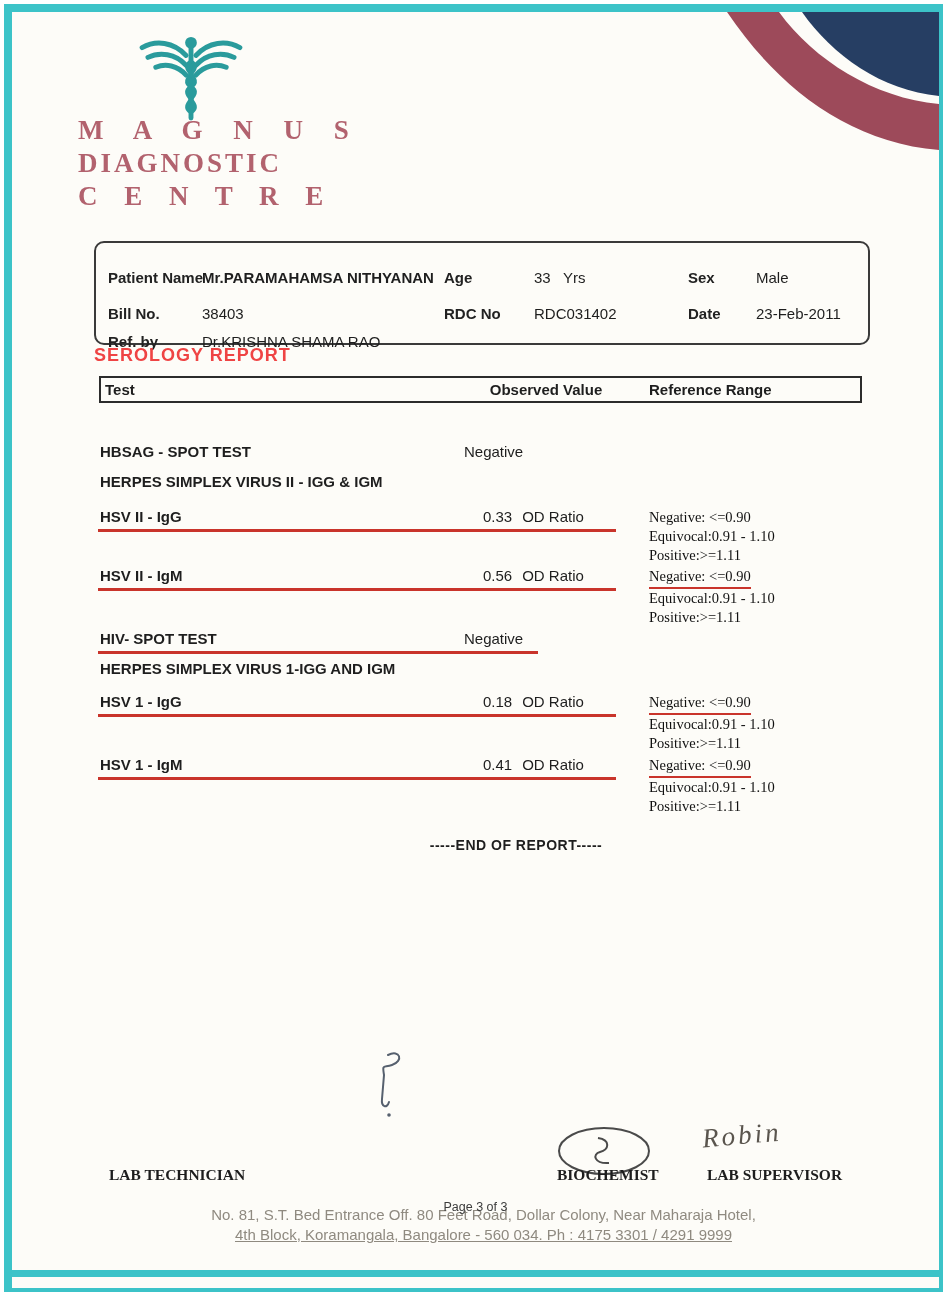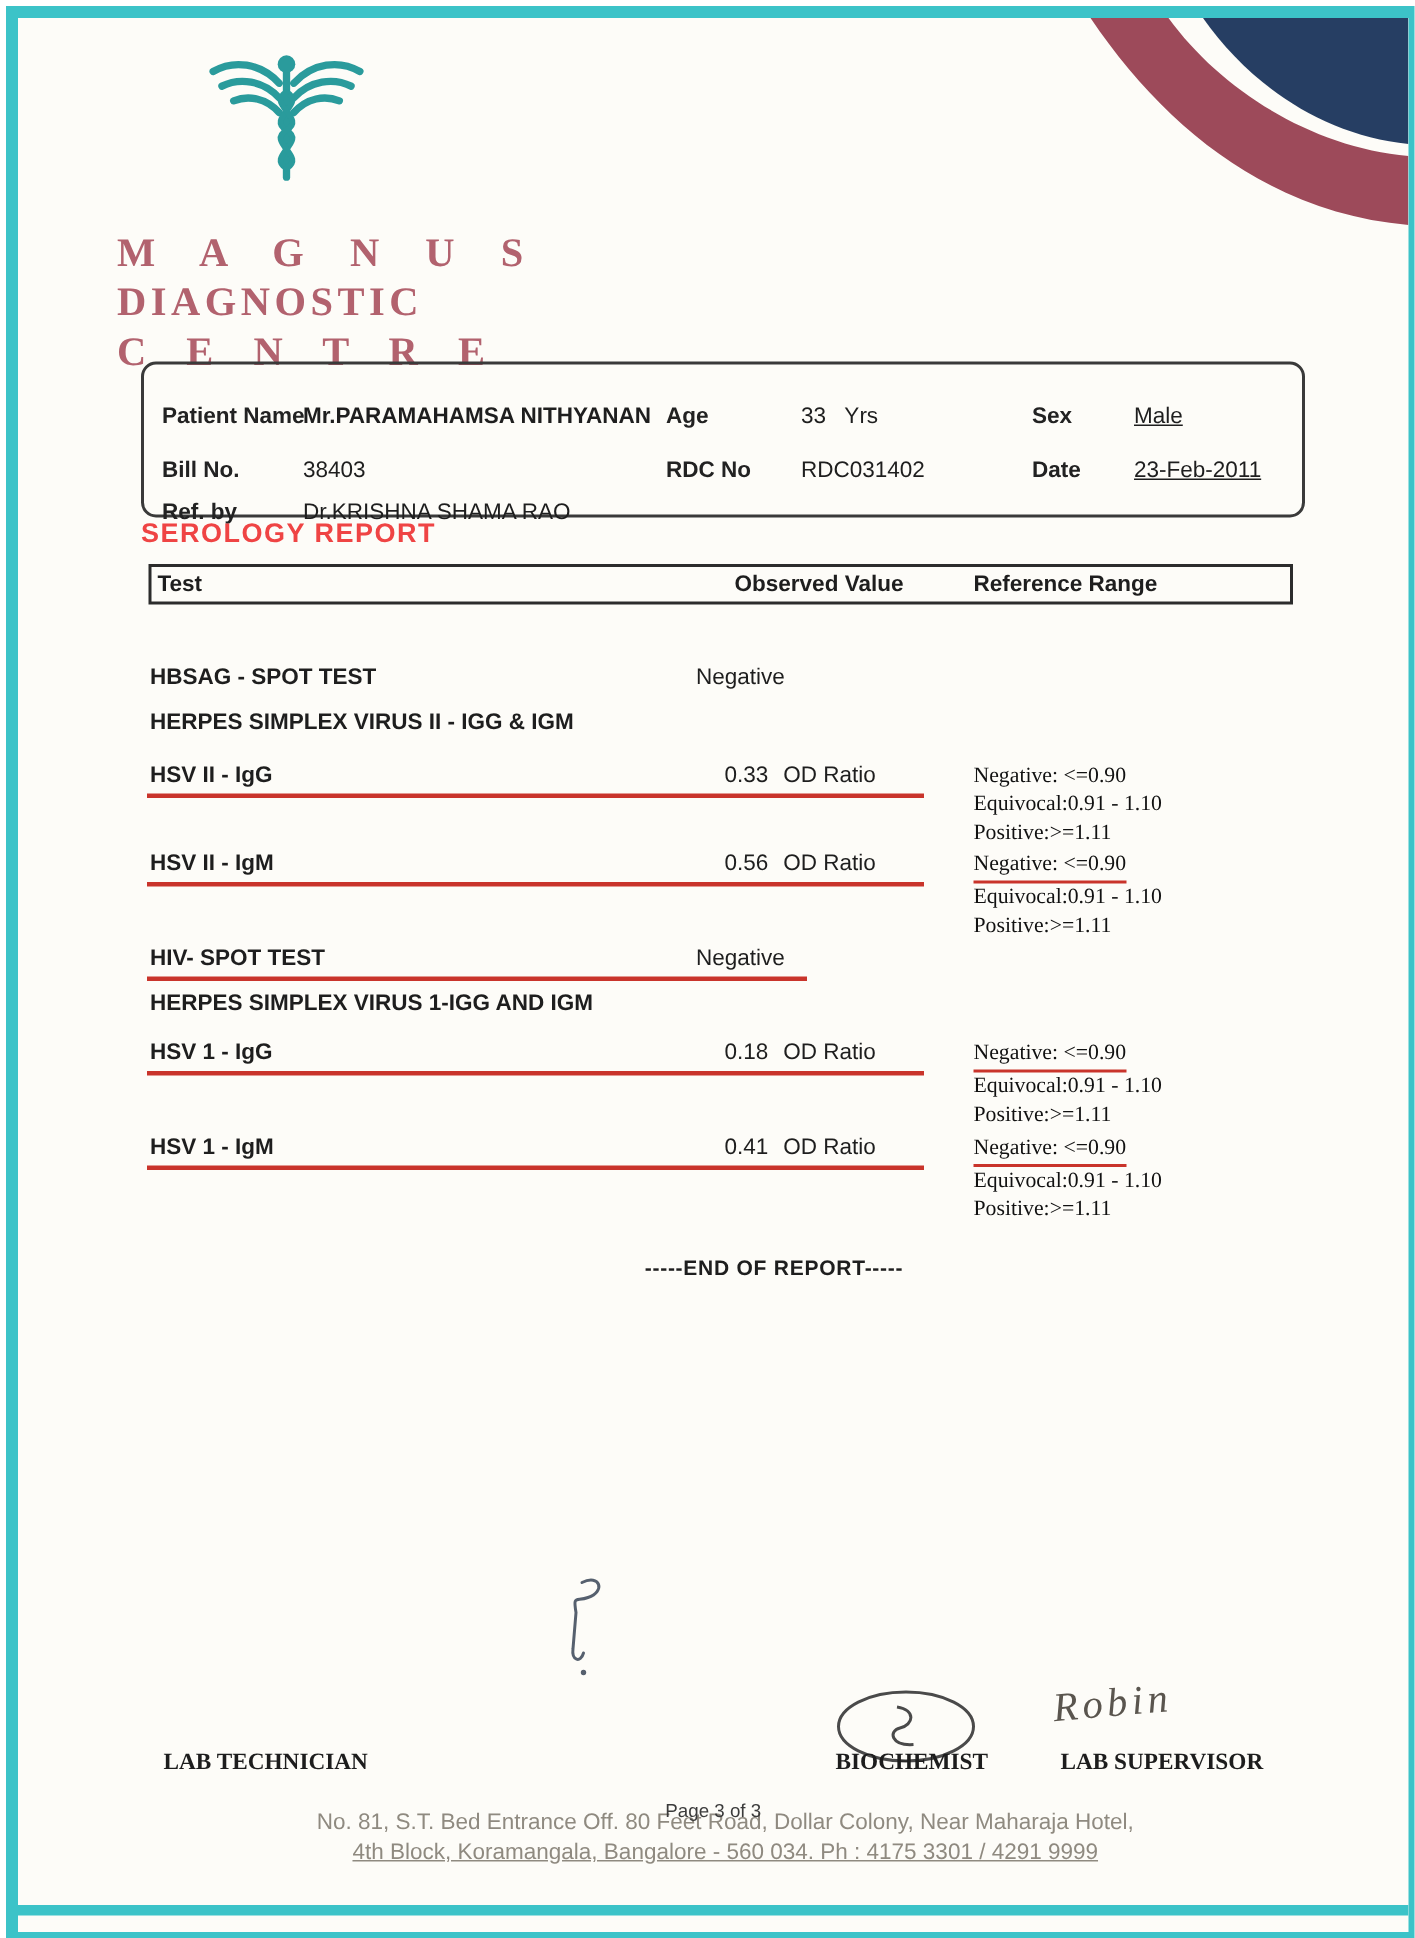--- a/index.html
+++ b/index.html
@@ -13,31 +13,31 @@
     font-family:"Liberation Sans",sans-serif;
     color:#1e1e1e;
     overflow:hidden;
     margin:0 auto;
   }
   .abs{position:absolute;}
 
   
   .logo-svg{position:absolute;left:118px;top:20px;width:122px;height:90px;}
   .clinic-name{position:absolute;left:66px;top:102px;font-family:"Liberation Serif",serif;font-weight:bold;color:#b2626e;}
-  .clinic-name .l1{font-size:27px;letter-spacing:12px;line-height:33px;margin-top:38px;}
+  .clinic-name .l1{font-size:27px;letter-spacing:12px;line-height:33px;}
   .clinic-name .l2{font-size:27px;letter-spacing:3px;line-height:33px;}
   .clinic-name .l3{font-size:27px;letter-spacing:10px;line-height:33px;}
   .swoosh{position:absolute;top:0;right:0;width:230px;height:165px;}
 
   
   .patient-box{left:82px;top:229px;width:772px;height:100px;border:2px solid #3a3a3a;border-radius:10px;font-size:15px;}
   .prow{position:absolute;left:0;right:0;height:22px;margin-top:16px;}
   .prow span{position:absolute;white-space:pre;}
   .lbl{font-weight:bold;color:#222;}
-  .c1{left:12px;} .c2{left:106px;} .c3{left:348px;} .c4{left:438px;} .c5{left:592px;} .c6{left:660px;text-decoration:underline;}
+  .c1{left:12px;} .c2{left:106px;} .c3{left:348px;} .c4{left:438px;} .c5{left:592px;} .c6{left:660px;}
   .bold{font-weight:bold;}
 
   
   .report-title{left:82px;top:333px;width:772px;font-size:18px;font-weight:bold;letter-spacing:1px;color:#ef4444;}
 
   
   .thead{left:87px;top:364px;width:763px;height:27px;border:2px solid #2c2c2c;box-sizing:border-box;display:grid;grid-template-columns:345px 200px 1fr;align-items:center;font-size:15px;font-weight:bold;}
   .thead .h1{padding-left:4px;}
   .thead .h2{text-align:center;}
   .thead .h3{padding-left:3px;}

